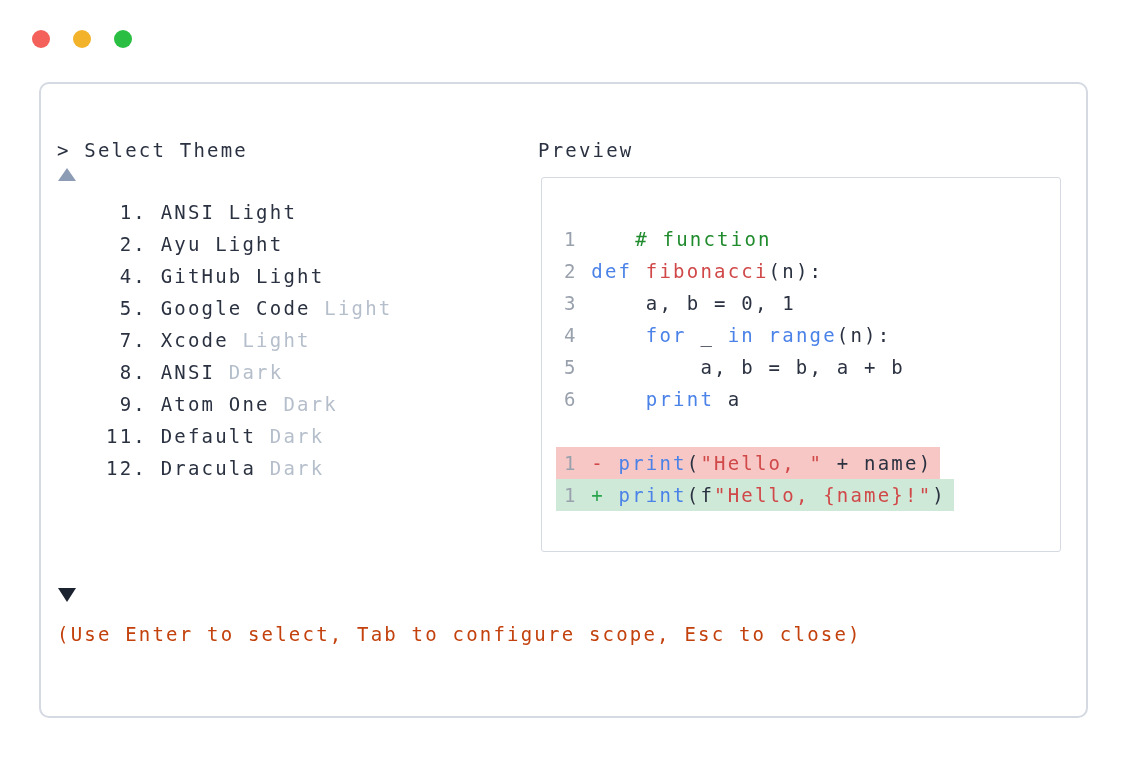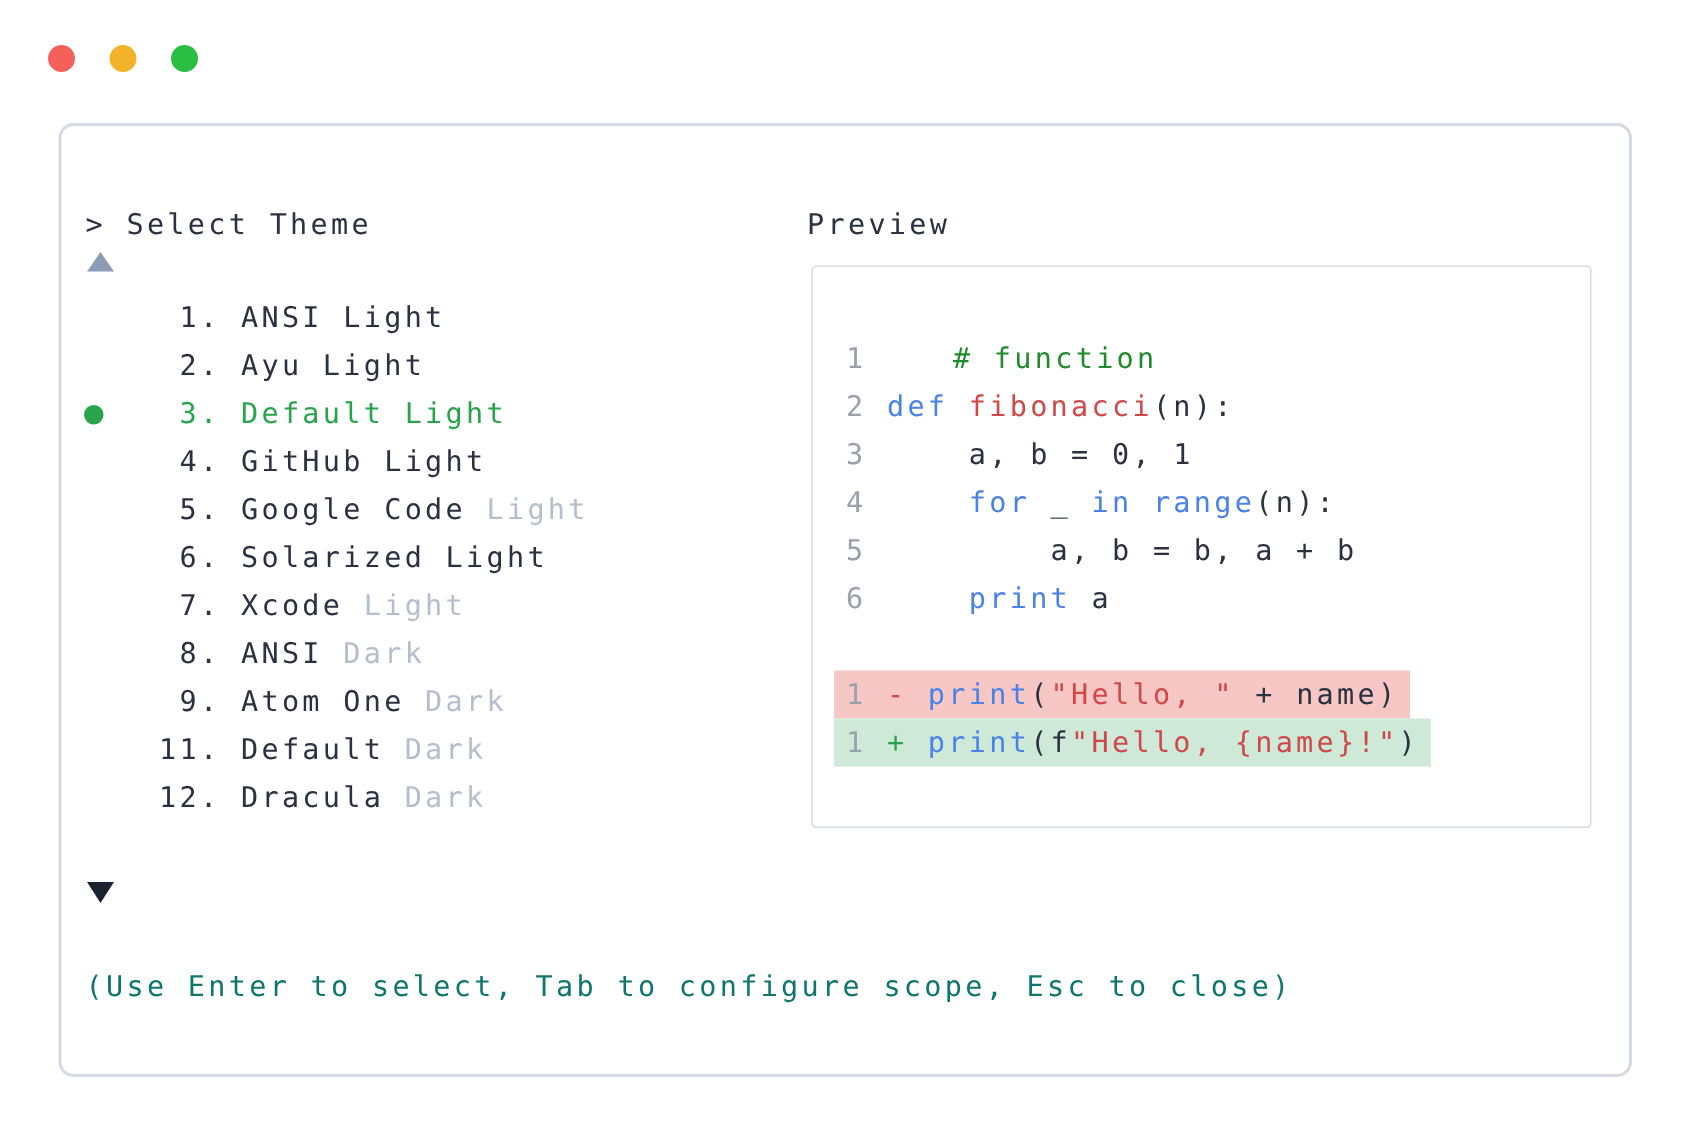--- a/index.html
+++ b/index.html
@@ -34,21 +34,21 @@
     border-top: 14px solid #1b2230; cursor: pointer;
   }
 
   .theme-list { position: absolute; left: 0; top: 112px; right: 530px; }
   .trow { position: relative; height: 32px; line-height: 32px; padding-left: 65px; white-space: pre; cursor: pointer; }
   .trow .num { display: inline-block; width: 41px; text-align: right; }
   .trow .tag { color: #b5becb; margin-top: 19px; }
   .trow.selected, .trow.selected .num, .trow.selected .name { color: #2aa44c; }
   .bullet { position: absolute; left: 15px; top: 10px; width: 13px; height: 13px; border-radius: 50%; background: #2aa44c; }
 
-  .hint { position: absolute; left: 16px; top: 558px; height: 32px; line-height: 32px; color: #0f766e; white-space: pre; }
+  .hint { position: absolute; left: 16px; top: 534px; height: 32px; line-height: 32px; color: #c2410c; white-space: pre; }
 
   .preview-title { position: absolute; left: 497px; top: 50px; height: 32px; line-height: 32px; white-space: pre; }
   .preview-box {
     position: absolute; left: 500px; top: 93px; width: 520px; height: 375px;
     border: 1.5px solid #d4d9e2; border-radius: 3px; background: #fff; overflow: hidden;
   }
   .codewrap { position: absolute; left: 0; top: 0; right: 0; bottom: 0; padding: 45px 0 0 22px; }
   .code-line { height: 32px; line-height: 32px; white-space: pre; }
   .lnum { color: #99a1ad; }
   .band { display: inline-block; height: 32px; line-height: 32px; padding: 0 8px; margin: 0 -8px; }
@@ -76,24 +76,22 @@
 
   <div class="panel">
 
     <div class="prompt">&gt; Select Theme</div>
 
     <div class="scroll-up"></div>
 
     <div class="theme-list">
         <div class="trow"><span class="num">1.</span><span class="name"> ANSI Light</span></div>
         <div class="trow"><span class="num">2.</span><span class="name"> Ayu Light</span></div>
-        <div class="trow selected"><span class="bullet"></span><span class="num">3.</span><span class="name"> Default Light</span></div>
         <div class="trow"><span class="num">4.</span><span class="name"> GitHub Light</span></div>
         <div class="trow"><span class="num">5.</span><span class="name"> Google Code</span><span class="tag"> Light</span></div>
-        <div class="trow"><span class="num">6.</span><span class="name"> Solarized Light</span></div>
         <div class="trow"><span class="num">7.</span><span class="name"> Xcode</span><span class="tag"> Light</span></div>
         <div class="trow"><span class="num">8.</span><span class="name"> ANSI</span><span class="tag"> Dark</span></div>
         <div class="trow"><span class="num">9.</span><span class="name"> Atom One</span><span class="tag"> Dark</span></div>
         <div class="trow"><span class="num">11.</span><span class="name"> Default</span><span class="tag"> Dark</span></div>
         <div class="trow"><span class="num">12.</span><span class="name"> Dracula</span><span class="tag"> Dark</span></div>
       </div>
 
     <div class="scroll-down"></div>
 
     <div class="hint">(Use Enter to select, Tab to configure scope, Esc to close)</div>

